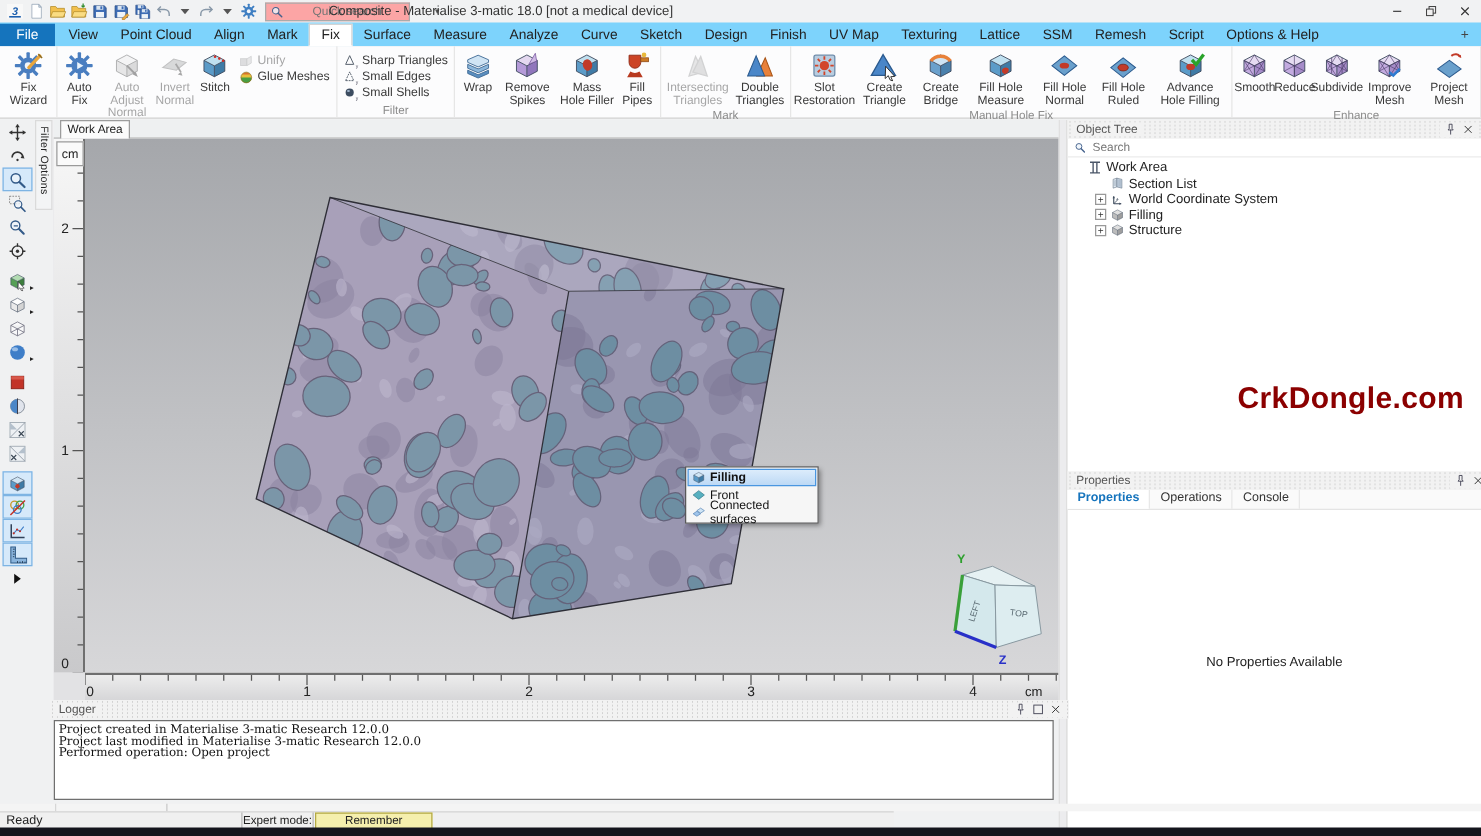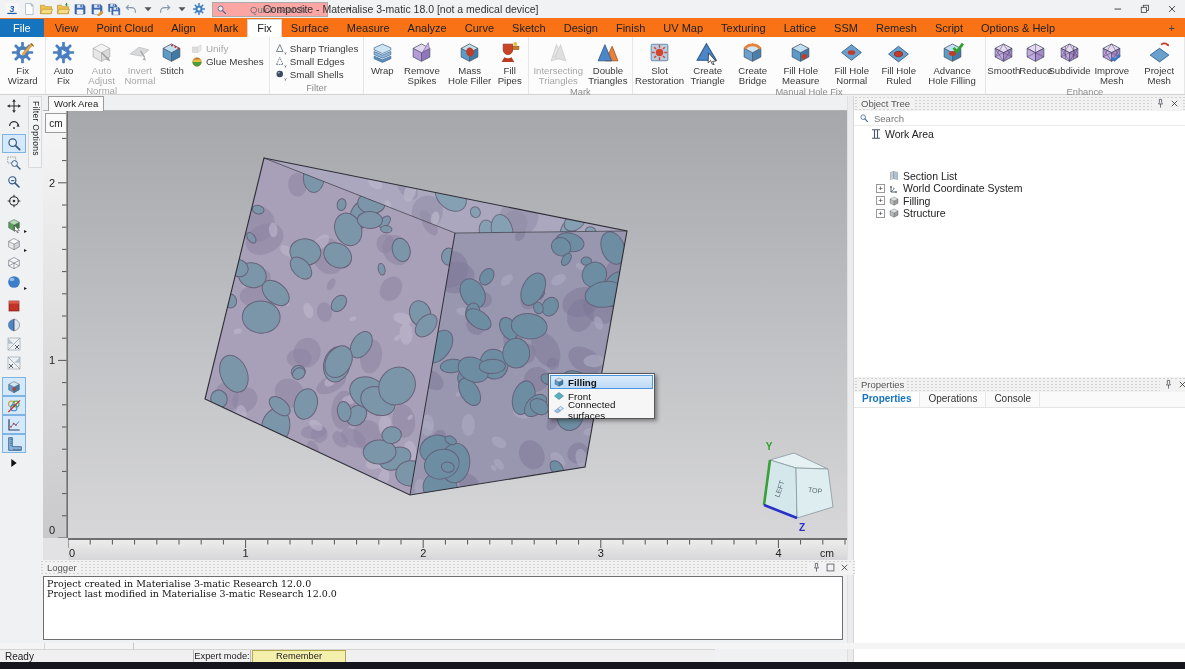--- a/index.html
+++ b/index.html
@@ -11,21 +11,21 @@
   #titlebar{position:absolute;left:0;top:0;width:1185px;height:18px;background:#f1f2f3;display:flex;align-items:center}
   .qicon{width:15px;height:15px;margin:0 1px;display:inline-flex;align-items:center;justify-content:center}
   #qsearch{display:flex;align-items:center;width:110px;height:13px;border:1px solid #ababab;background:#fca5a5;margin-left:5px;padding:0 2px;gap:20px}
   #qsearch input{border:none;outline:none;width:76px;font-size:9.5px;color:#333;background:transparent;font-family:inherit}
   .ddt{font-size:7px;color:#555}
   #wtitle{position:absolute;left:263px;top:0;line-height:18px;font-size:10.5px;color:#333;white-space:nowrap}
   #wincontrols{margin-left:auto;display:flex}
   .wbtn{width:27px;height:18px;display:flex;align-items:center;justify-content:center}
 
   
-  #menubar{position:absolute;left:0;top:18px;width:1185px;height:19px;background:#f97316;border-bottom:1px solid #e2e2e2;display:flex;align-items:center;font-size:11px}
+  #menubar{position:absolute;left:0;top:18px;width:1185px;height:19px;background:#7dd3fc;border-bottom:1px solid #e2e2e2;display:flex;align-items:center;font-size:11px}
   .mitem{padding:0 9px;line-height:18px;color:#222;white-space:nowrap}
   .mfile{background:#1574bd;color:#fff;padding:0 13px;margin-right:2px}
   .mactive{background:#fff;border:1px solid #d4d4d4;border-bottom:1px solid #fff;line-height:16px}
   .mplus{margin-left:auto;padding:0 10px;line-height:18px;color:#444}
 
   
   #ribbon{position:absolute;left:0;top:37px;width:1185px;height:58px;background:#fcfcfd;border-bottom:1px solid #d0d0d0;display:flex;padding-left:1px;box-sizing:border-box}
   .rgroup{display:flex;flex-direction:column;border-right:1px solid #e6e6e6;padding:1px 2px 0}
   .ritems{display:flex;align-items:flex-start;flex:1}
   .rbtn{display:flex;flex-direction:column;align-items:center;padding:1px 2px 0;max-width:58px;min-width:28px;text-align:center;font-size:9.6px;line-height:10.2px;color:#3a3a3a}
@@ -1135,21 +1135,21 @@
   <div id="treeitems">
       <div class="trow" style="padding-left: 4px;">
         <span class="texp hid"></span>
         <span class="tico">
           <svg width="12" height="12" viewBox="0 0 24 24" aria-hidden="true">
             <path d="M4 3.5h16M4 20.5h16M9 3.5v17M15 3.5v17" stroke="#4a5668" stroke-width="2.2"></path>
           </svg>
         </span>
         <span class="tlb">Work Area</span>
       </div>
-      <div class="trow" style="padding-left: 22px; margin-top: 29px;">
+      <div class="trow" style="padding-left: 22px;">
         <span class="texp hid"></span>
         <span class="tico">
           <svg width="12" height="12" viewBox="0 0 24 24" aria-hidden="true">
             <path d="M5 19V5l6-2v14z" fill="#dfe8f0" stroke="#6a7a8c"></path>
             <path d="M11 17V3l8 2v14z" fill="#c8d6e4" stroke="#6a7a8c"></path>
             <path d="M7 6.5v9M9 6v9.5M13 5v11M15 5.5v11M17 6v11" stroke="#8a9aac" stroke-width=".7"></path>
           </svg>
         </span>
         <span class="tlb">Section List</span>
       </div>
@@ -1183,20 +1183,21 @@
           <svg width="12" height="12" viewBox="0 0 24 24" aria-hidden="true">
             <path d="M4 8L12 3.8 20 8 12 12.2Z" fill="#e0e0e0"></path>
             <path d="M4 8l8 4.2v8.3L4 16.3Z" fill="#bcbcbc"></path>
             <path d="M20 8l-8 4.2v8.3l8-4.2Z" fill="#9e9e9e"></path>
             <path d="M4 8L12 3.8 20 8M4 8l8 4.2 8-4.2M4 8v8.3l8 4.2 8-4.2V8M12 12.2v8.3" fill="none" stroke="#3f4b5e" stroke-width=".7"></path>
           </svg>
         </span>
         <span class="tlb">Structure</span>
       </div>
     </div>
+  <div id="watermark" style="color: rgb(139, 0, 0);">CrkDongle.com</div>
   <div id="propshead" class="phead">
     <span class="pt">Properties</span>
     <span class="phicons">
       <span class="phicon">
           <svg width="11" height="11" viewBox="0 0 24 24" aria-hidden="true">
             <path d="M9.5 3h5v7.5l2 2.5H7.5l2-2.5z" fill="none" stroke="#445" stroke-width="1.6"></path>
             <path d="M12 13v8" stroke="#445" stroke-width="1.6"></path>
           </svg>
         </span>
       <span class="phicon">
@@ -1204,20 +1205,21 @@
             <path d="M6 6l12 12M18 6L6 18" stroke="#333" stroke-width="1.7"></path>
           </svg>
         </span>
     </span>
   </div>
   <div id="propstabs">
       <div class="ptab active">Properties</div>
       <div class="ptab">Operations</div>
       <div class="ptab">Console</div>
     </div>
+  <div id="propsempty">No Properties Available</div>
 </div>
 
 <div id="loggerhead" class="phead">
   <span class="pt">Logger</span>
   <span class="phicons">
     <span class="phicon">
         <svg width="11" height="11" viewBox="0 0 24 24" aria-hidden="true">
           <path d="M9.5 3h5v7.5l2 2.5H7.5l2-2.5z" fill="none" stroke="#445" stroke-width="1.6"></path>
           <path d="M12 13v8" stroke="#445" stroke-width="1.6"></path>
         </svg>
@@ -1230,20 +1232,21 @@
     <span class="phicon">
         <svg width="11" height="11" viewBox="0 0 24 24" aria-hidden="true">
           <path d="M6 6l12 12M18 6L6 18" stroke="#333" stroke-width="1.7"></path>
         </svg>
       </span>
   </span>
 </div>
 <div id="loggerbody">
     <div class="logline">Project created in Materialise 3-matic Research 12.0.0</div>
     <div class="logline">Project last modified in Materialise 3-matic Research 12.0.0</div>
+    <div class="logline">Performed operation: Open project</div>
   </div>
 
 <div id="tabstrip">
     <span class="tdiv2"></span>
     <span class="tdiv"></span>
   </div>
 
 <div id="statusbar">
   <span id="sbready">Ready</span>
   <span id="sbexpert">Expert mode: OFF</span>

